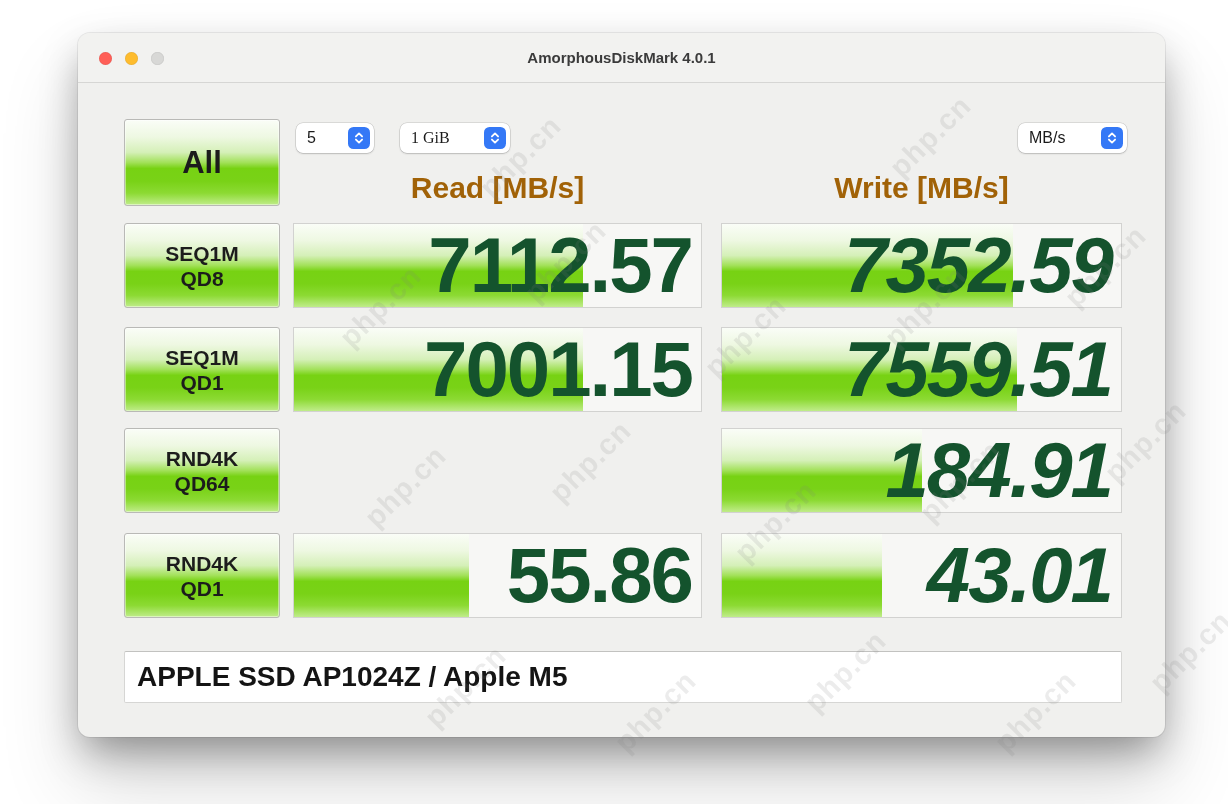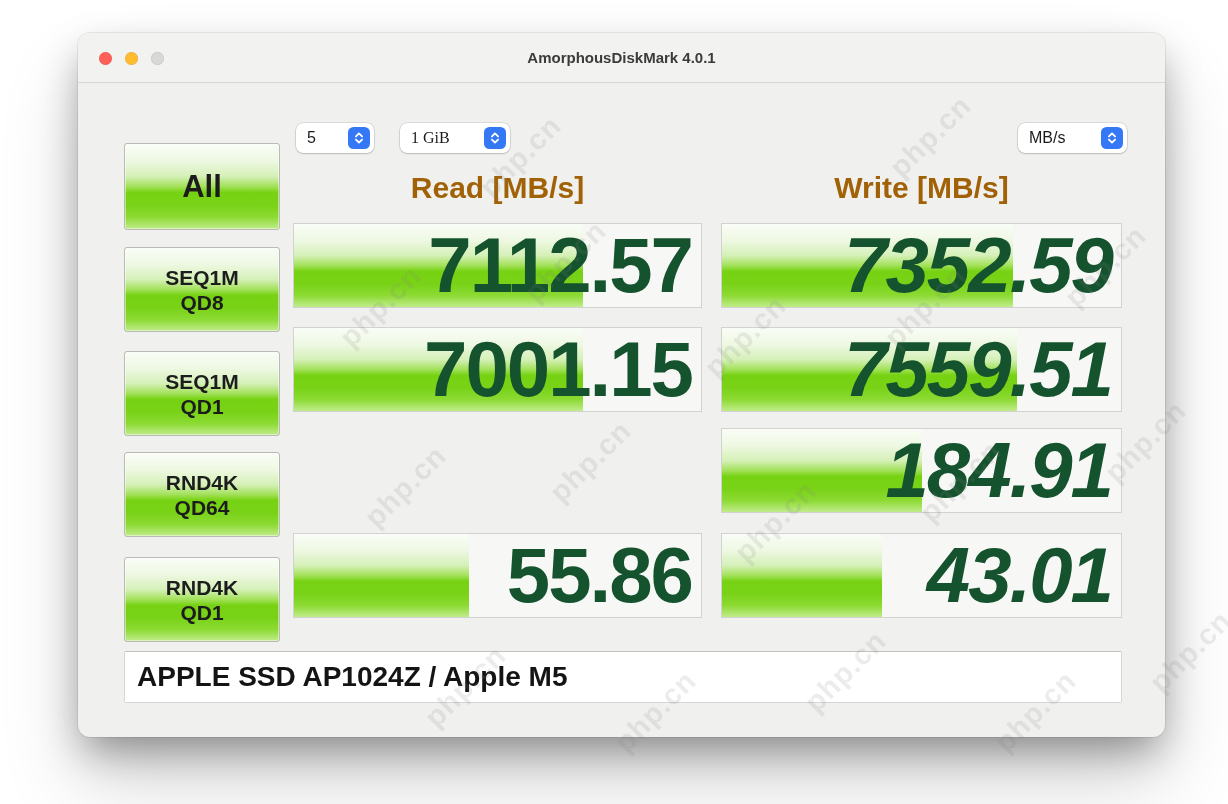--- a/index.html
+++ b/index.html
@@ -51,21 +51,21 @@
   .green-grad {
     background:linear-gradient(180deg,
       #fafdf7 0%, #eef8e2 20%, #d5f0b8 38%, #a2e159 50%,
       #77d213 57%, #79d217 72%, #8cda33 86%, #c0ec8a 100%);
   }
   .test-btn {
     position:absolute; left:46px; width:156px; height:85px;
     border:1px solid #b9b9b6; border-radius:3px;
     box-shadow:inset 0 0 0 1px rgba(255,255,255,0.45);
     display:flex; flex-direction:column; align-items:center; justify-content:center;
-    font-weight:700; color:#1c1c1c;margin-top:24px;
+    font-weight:700; color:#1c1c1c;
   }
   .all-btn { top:86px; height:87px; font-size:31px; }
   .test-btn .l1, .test-btn .l2 { font-size:21px; line-height:25px; letter-spacing:0; }
 
   
   .col-header {
     position:absolute; top:138px; height:38px; text-align:center;
     font-size:30px; font-weight:700; color:#a16207;
   }
   .col-header.read  { left:215px; width:409px; }

